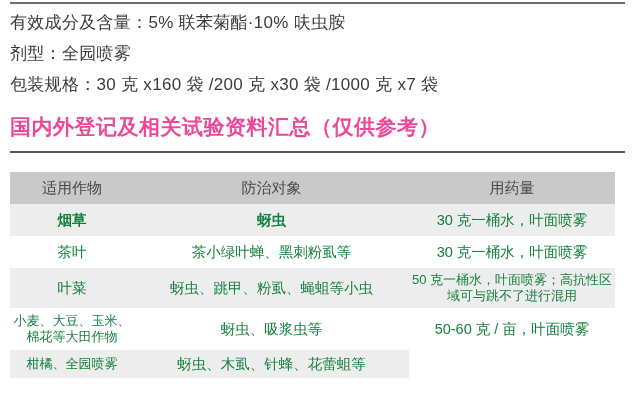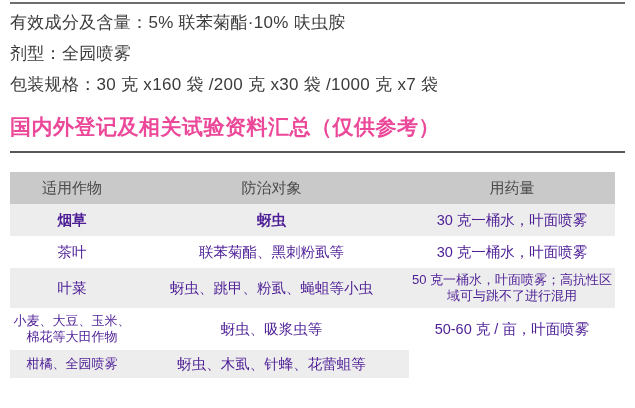--- a/index.html
+++ b/index.html
@@ -48,21 +48,21 @@
     display: grid;
     grid-template-columns: 124px 275px 206px;
     grid-template-rows: 32px 32px 32px 40px 42px 28px;
   }
   .cell {
     display: flex;
     align-items: center;
     justify-content: center;
     text-align: center;
     font-size: 14.5px;
-    color: #4c1d95;
+    color: #15803d;
     line-height: 1.25;
     padding: 0 2px;
   }
   .th {
     background: #c9c9c9;
     color: #4a4a4a;
     font-size: 15px;
   }
   .shade { background: #ededed; }
   .bold { font-weight: 700; }
@@ -88,21 +88,21 @@
 
     <div class="cell th">适用作物</div>
     <div class="cell th">防治对象</div>
     <div class="cell th">用药量</div>
 
     <div class="cell shade bold">烟草</div>
     <div class="cell shade bold">蚜虫</div>
     <div class="cell shade">30 克一桶水，叶面喷雾</div>
 
     <div class="cell">茶叶</div>
-    <div class="cell">联苯菊酯、黑刺粉虱等</div>
+    <div class="cell">茶小绿叶蝉、黑刺粉虱等</div>
     <div class="cell">30 克一桶水，叶面喷雾</div>
 
     <div class="cell shade">叶菜</div>
     <div class="cell shade">蚜虫、跳甲、粉虱、蝇蛆等小虫</div>
     <div class="cell shade small">50 克一桶水，叶面喷雾；高抗性区域可与跳不了进行混用</div>
 
     <div class="cell small">小麦、大豆、玉米、棉花等大田作物</div>
     <div class="cell">蚜虫、吸浆虫等</div>
     <div class="cell">50-60 克 / 亩，叶面喷雾</div>
 

